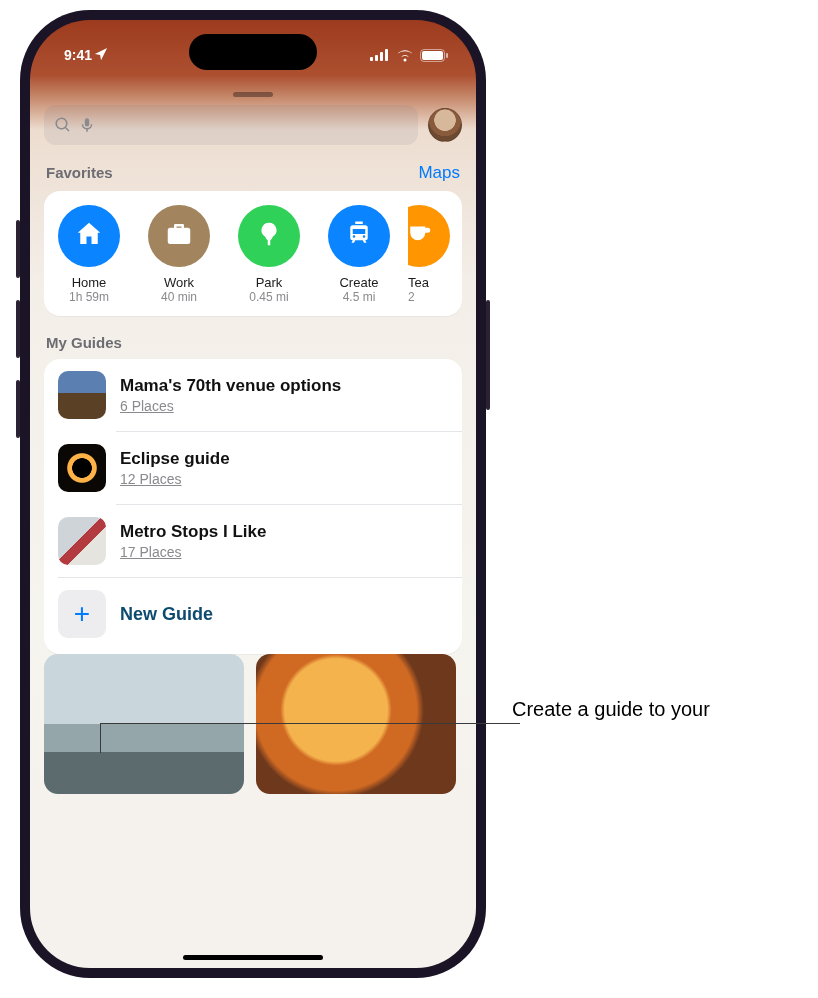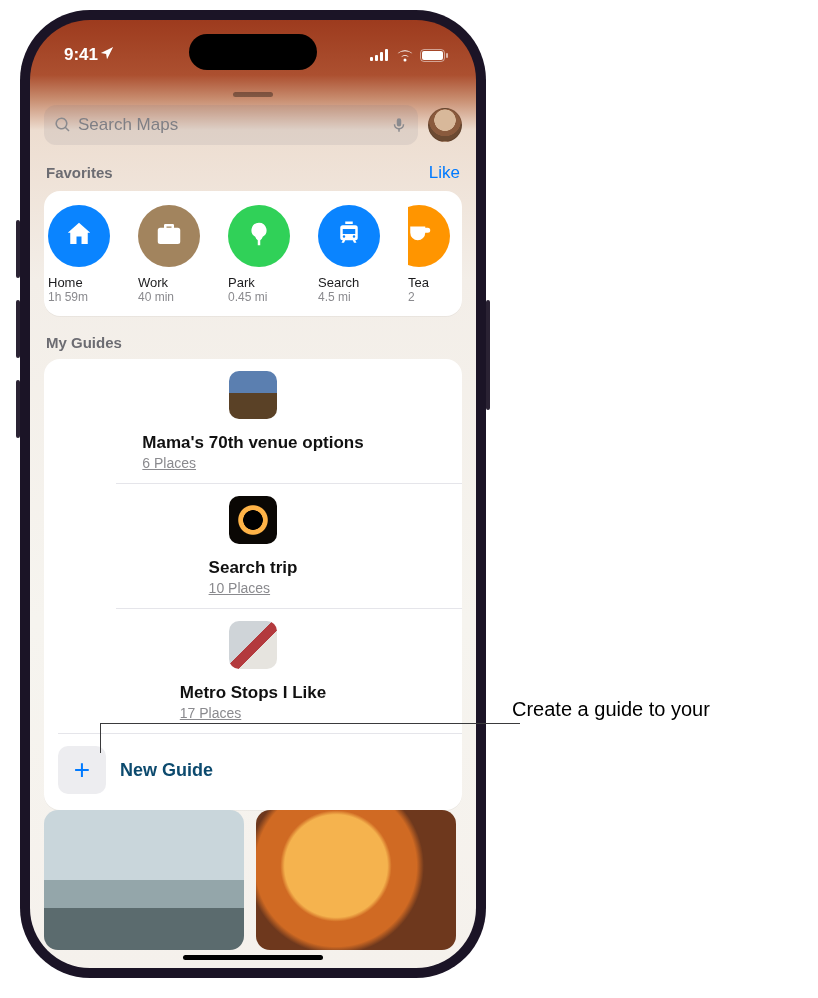--- a/index.html
+++ b/index.html
@@ -37,21 +37,21 @@
     display:flex; flex-direction:column;
   }
   .dynamic-island{
     position:absolute; top:14px; left:50%; transform:translateX(-50%);
     width:128px; height:36px; background:#000; border-radius:22px; z-index:50;
   }
 
   
   .status-bar{
     height:54px; padding:16px 28px 0 34px; display:flex; justify-content:space-between; align-items:center;
-    color:#fff; font-weight:600; font-size:17px;
+    color:#fff; font-weight:600; font-size:14px;
   }
   .status-left{display:flex; align-items:center; gap:2px;}
   .status-left svg{fill:#fff;}
   .status-right{display:flex; align-items:center; gap:6px;}
   .status-right svg{display:block;}
 
   
   .grabber{ width:40px; height:5px; background:rgba(0,0,0,0.35); border-radius:3px; margin:18px auto 8px; }
 
   .content{ flex:1; padding:0 14px; overflow:hidden; }
@@ -71,31 +71,31 @@
   }
 
   
   .section-header{ display:flex; justify-content:space-between; align-items:baseline; margin:18px 2px 8px; }
   .section-title{ font-size:15px; color:#6c6c72; font-weight:700; }
   .more-link{ color:#007aff; font-size:17px; font-weight:400; }
 
   
   .card{ background:#fff; border-radius:16px; box-shadow:0 1px 0 rgba(0,0,0,0.04); }
   .fav-row{ display:flex; gap:8px; padding:14px 6px 12px 4px; overflow:hidden;}
-  .fav-item{ width:82px; flex:0 0 82px; display:flex; flex-direction:column; align-items:flex-start; }
+  .fav-item{ width:82px; flex:0 0 82px; display:flex; flex-direction:column; align-items:center; }
   .fav-item.last{ width:50px; flex:0 0 50px; align-items:flex-start; overflow:hidden;}
   .fav-circle{ width:62px; height:62px; border-radius:50%; display:flex; align-items:center; justify-content:center; }
   .fav-circle svg{ width:30px; height:30px; fill:#fff; }
   .fav-label{ margin-top:8px; font-size:13px; color:#1c1c1e; }
   .fav-sub{ font-size:12px; color:#8a8a8e; }
   .fav-item.last .fav-circle{ margin-left:-20px; }
 
   
   .guides-card{ padding:0 0 0 0; }
-  .guide-row{ display:flex; align-items:center; gap:14px; padding:12px 14px;flex-direction:column; }
+  .guide-row{ display:flex; align-items:center; gap:14px; padding:12px 14px; }
   .guide-sep{ height:1px; background:#e5e5ea; margin-left:72px; }
   .guide-thumb{ width:48px; height:48px; border-radius:10px; background:#777; flex:0 0 48px; }
   .guide-thumb.t1{ background:linear-gradient(180deg,#5b7fb0 0 45%,#5a4126 45% 100%); }
   .guide-thumb.t2{ background:radial-gradient(circle at 50% 50%, #000 0 28%, #ffb347 30% 42%, #0a0704 45% 100%); }
   .guide-thumb.t3{ background:linear-gradient(135deg,#cfd4d8 0 45%, #b33a3e 45% 60%, #e6e4df 60% 100%); }
   .guide-title{ font-size:17px; font-weight:600; color:#111; }
   .guide-sub{ font-size:14px; color:#8a8a8e; margin-top:2px;text-decoration:underline; }
   .new-guide-row{ display:flex; align-items:center; gap:14px; padding:12px 14px 16px; }
   .new-guide-square{
     width:48px; height:48px; border-radius:10px; background:#ededf0;
@@ -173,33 +173,32 @@
 
     <div class="content">
 
       <div class="search-row">
         <div class="search-bar">
           <span class="search-icon">
             <svg viewBox="0 0 24 24" fill="#8a8a8e">
                 <path d="M10 4a6 6 0 1 1 0 12 6 6 0 0 1 0-12Zm0-2a8 8 0 1 0 4.9 14.3l4.4 4.4 1.4-1.4-4.4-4.4A8 8 0 0 0 10 2Z"></path>
               </svg>
           </span>
-          <span class="search-placeholder">Search Maps</span>
           <span class="mic-icon">
             <svg viewBox="0 0 24 24" fill="#8a8a8e">
                 <path d="M12 14a3 3 0 0 0 3-3V6a3 3 0 1 0-6 0v5a3 3 0 0 0 3 3Zm5-3a5 5 0 0 1-10 0H5a7 7 0 0 0 6 6.9V21h2v-3.1A7 7 0 0 0 19 11Z"></path>
               </svg>
           </span>
         </div>
         <div class="avatar"></div>
       </div>
 
       <div class="section-header">
         <div class="section-title">Favorites</div>
-        <div class="more-link">Like</div>
+        <div class="more-link">Maps</div>
       </div>
       <div class="card">
         <div class="fav-row">
           <div class="fav-item">
             <div class="fav-circle" style="background:#0a84ff">
               <span>
                 <svg viewBox="0 0 24 24">
                     <path d="M12 3 3 11h2v9h5v-6h4v6h5v-9h2Z"></path>
                   </svg>
               </span>
@@ -230,21 +229,21 @@
             <div class="fav-sub">0.45 mi</div>
           </div>
           <div class="fav-item">
             <div class="fav-circle" style="background:#0a84ff">
               <span>
                 <svg viewBox="0 0 24 24">
                     <path d="M7 5h10a2 2 0 0 1 2 2v8a2 2 0 0 1-2 2l1 2h-2l-1-2H9l-1 2H6l1-2a2 2 0 0 1-2-2V7a2 2 0 0 1 2-2Zm0 3v4h10V8Zm1 7a1 1 0 1 0 0-2 1 1 0 0 0 0 2Zm8 0a1 1 0 1 0 0-2 1 1 0 0 0 0 2ZM9 2h6v2H9Z"></path>
                   </svg>
               </span>
             </div>
-            <div class="fav-label">Search</div>
+            <div class="fav-label">Create</div>
             <div class="fav-sub">4.5 mi</div>
           </div>
           <div class="fav-item last">
             <div class="fav-circle" style="background:#ff9500">
               <span>
                 <svg viewBox="0 0 24 24">
                     <path d="M5 6h12v1h2a2 2 0 1 1 0 4h-2a6 6 0 0 1-12 0Z"></path>
                   </svg>
               </span>
             </div>
@@ -262,22 +261,22 @@
           <div class="guide-thumb t1"></div>
           <div>
             <div class="guide-title">Mama's 70th venue options</div>
             <div class="guide-sub">6 Places</div>
           </div>
         </div>
         <div class="guide-sep"></div>
         <div class="guide-row">
           <div class="guide-thumb t2"></div>
           <div>
-            <div class="guide-title">Search trip</div>
-            <div class="guide-sub">10 Places</div>
+            <div class="guide-title">Eclipse guide</div>
+            <div class="guide-sub">12 Places</div>
           </div>
         </div>
         <div class="guide-sep"></div>
         <div class="guide-row">
           <div class="guide-thumb t3"></div>
           <div>
             <div class="guide-title">Metro Stops I Like</div>
             <div class="guide-sub">17 Places</div>
           </div>
         </div>

